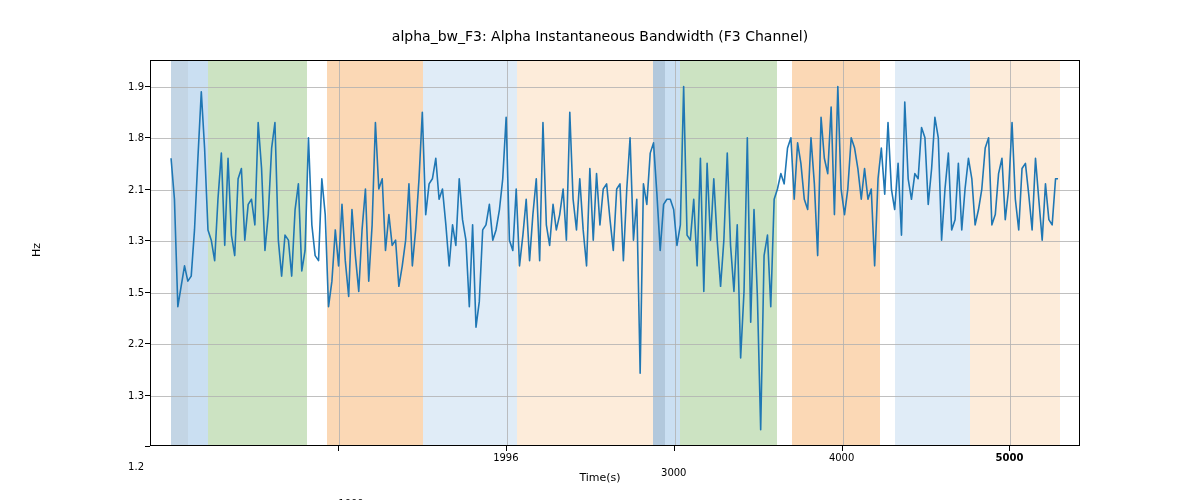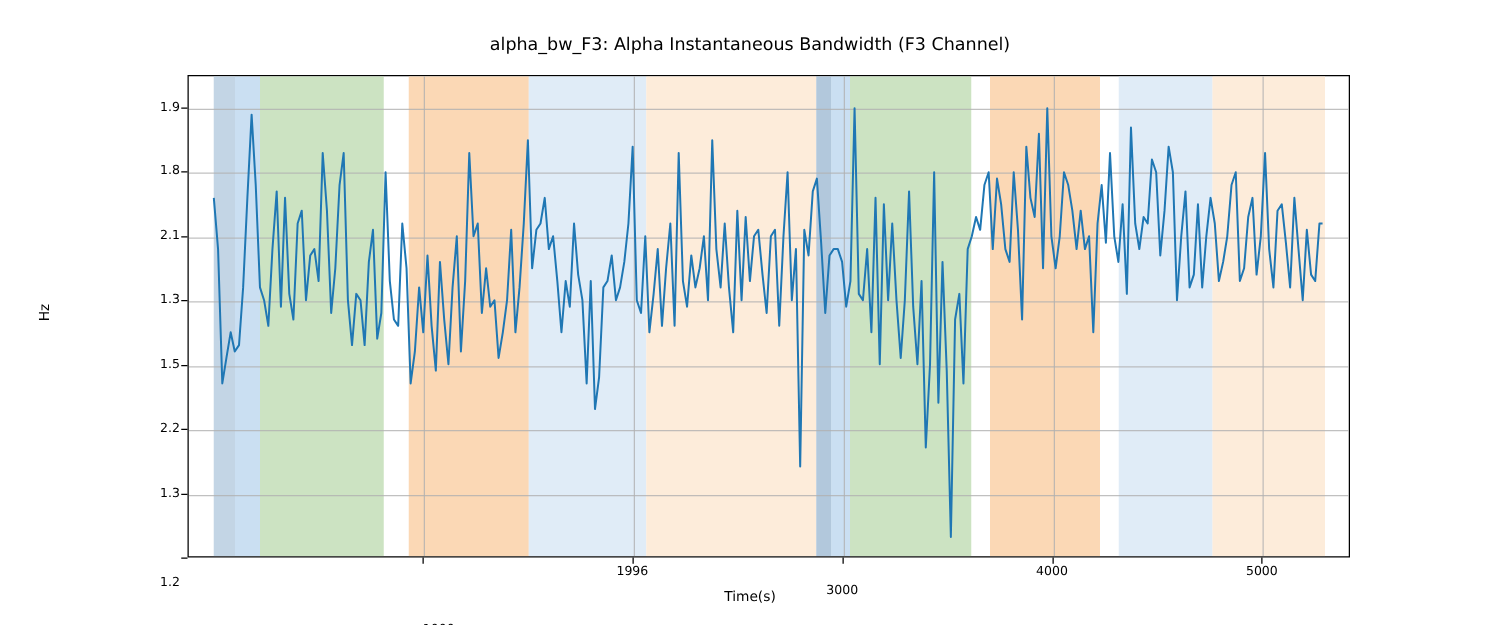--- a/index.html
+++ b/index.html
@@ -167,15 +167,15 @@
     <div class="ytick-label" style="top: 85.7333px;">1.9</div>
     <div class="tick-mark-y" style="top: 85.7333px;"></div>
     <div class="xtick-label" style="left: 351px; margin-top: 46px;">1000</div>
     <div class="tick-mark-x" style="left: 338.014px;"></div>
     <div class="xtick-label" style="left: 505.884px;">1996</div>
     <div class="tick-mark-x" style="left: 505.884px;"></div>
     <div class="xtick-label" style="left: 673.755px; margin-top: 15px;">3000</div>
     <div class="tick-mark-x" style="left: 673.755px;"></div>
     <div class="xtick-label" style="left: 841.625px;">4000</div>
     <div class="tick-mark-x" style="left: 841.625px;"></div>
-    <div class="xtick-label" style="left: 1009.49px;">5000</div>
+    <div class="xtick-label" style="left: 1009.49px; font-weight: bold;">5000</div>
     <div class="tick-mark-x" style="left: 1009.49px;"></div>
   </div>
 
 </body></html>

